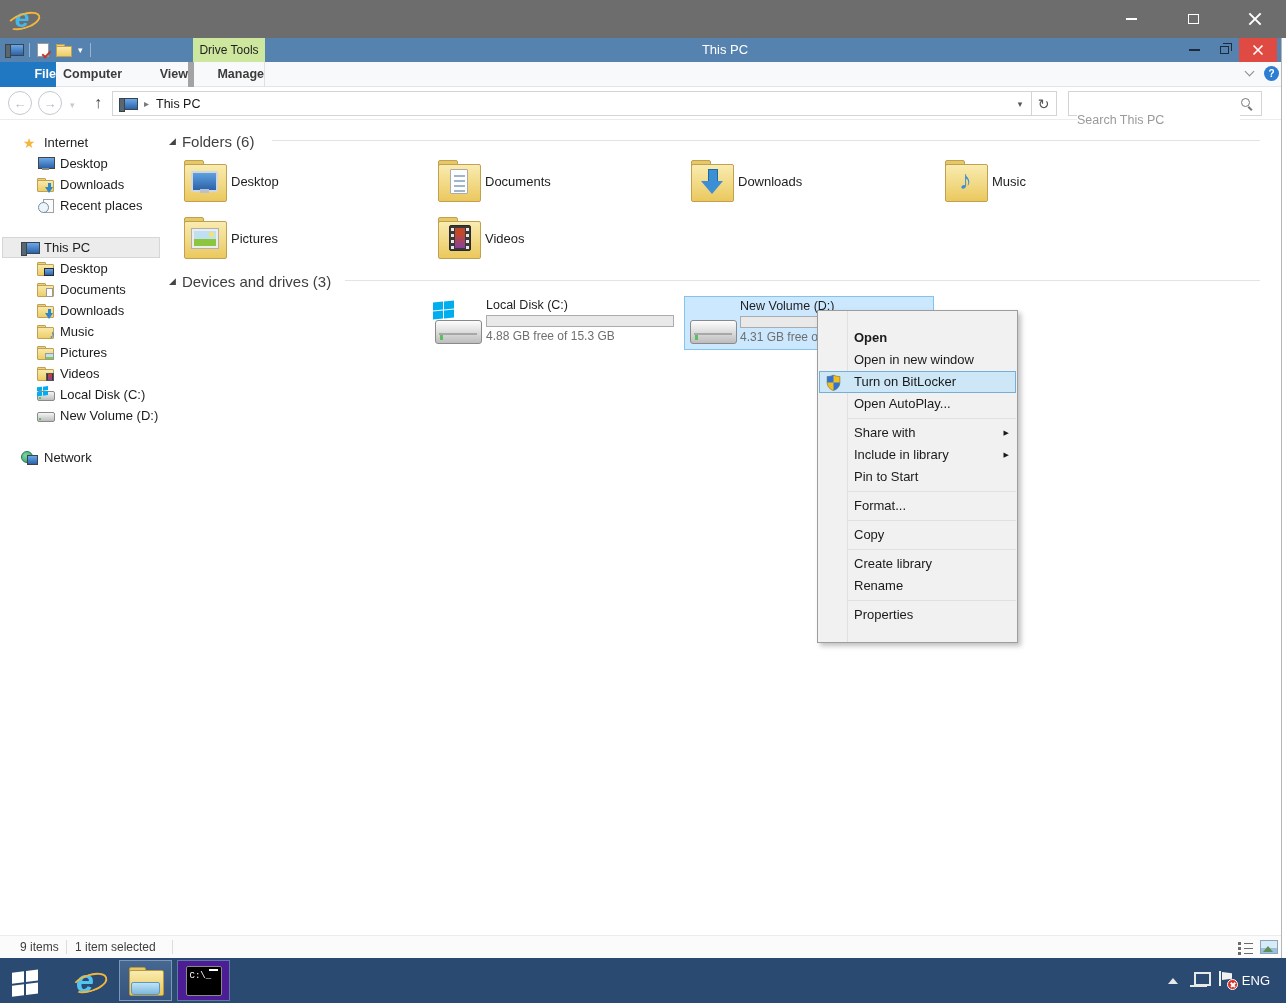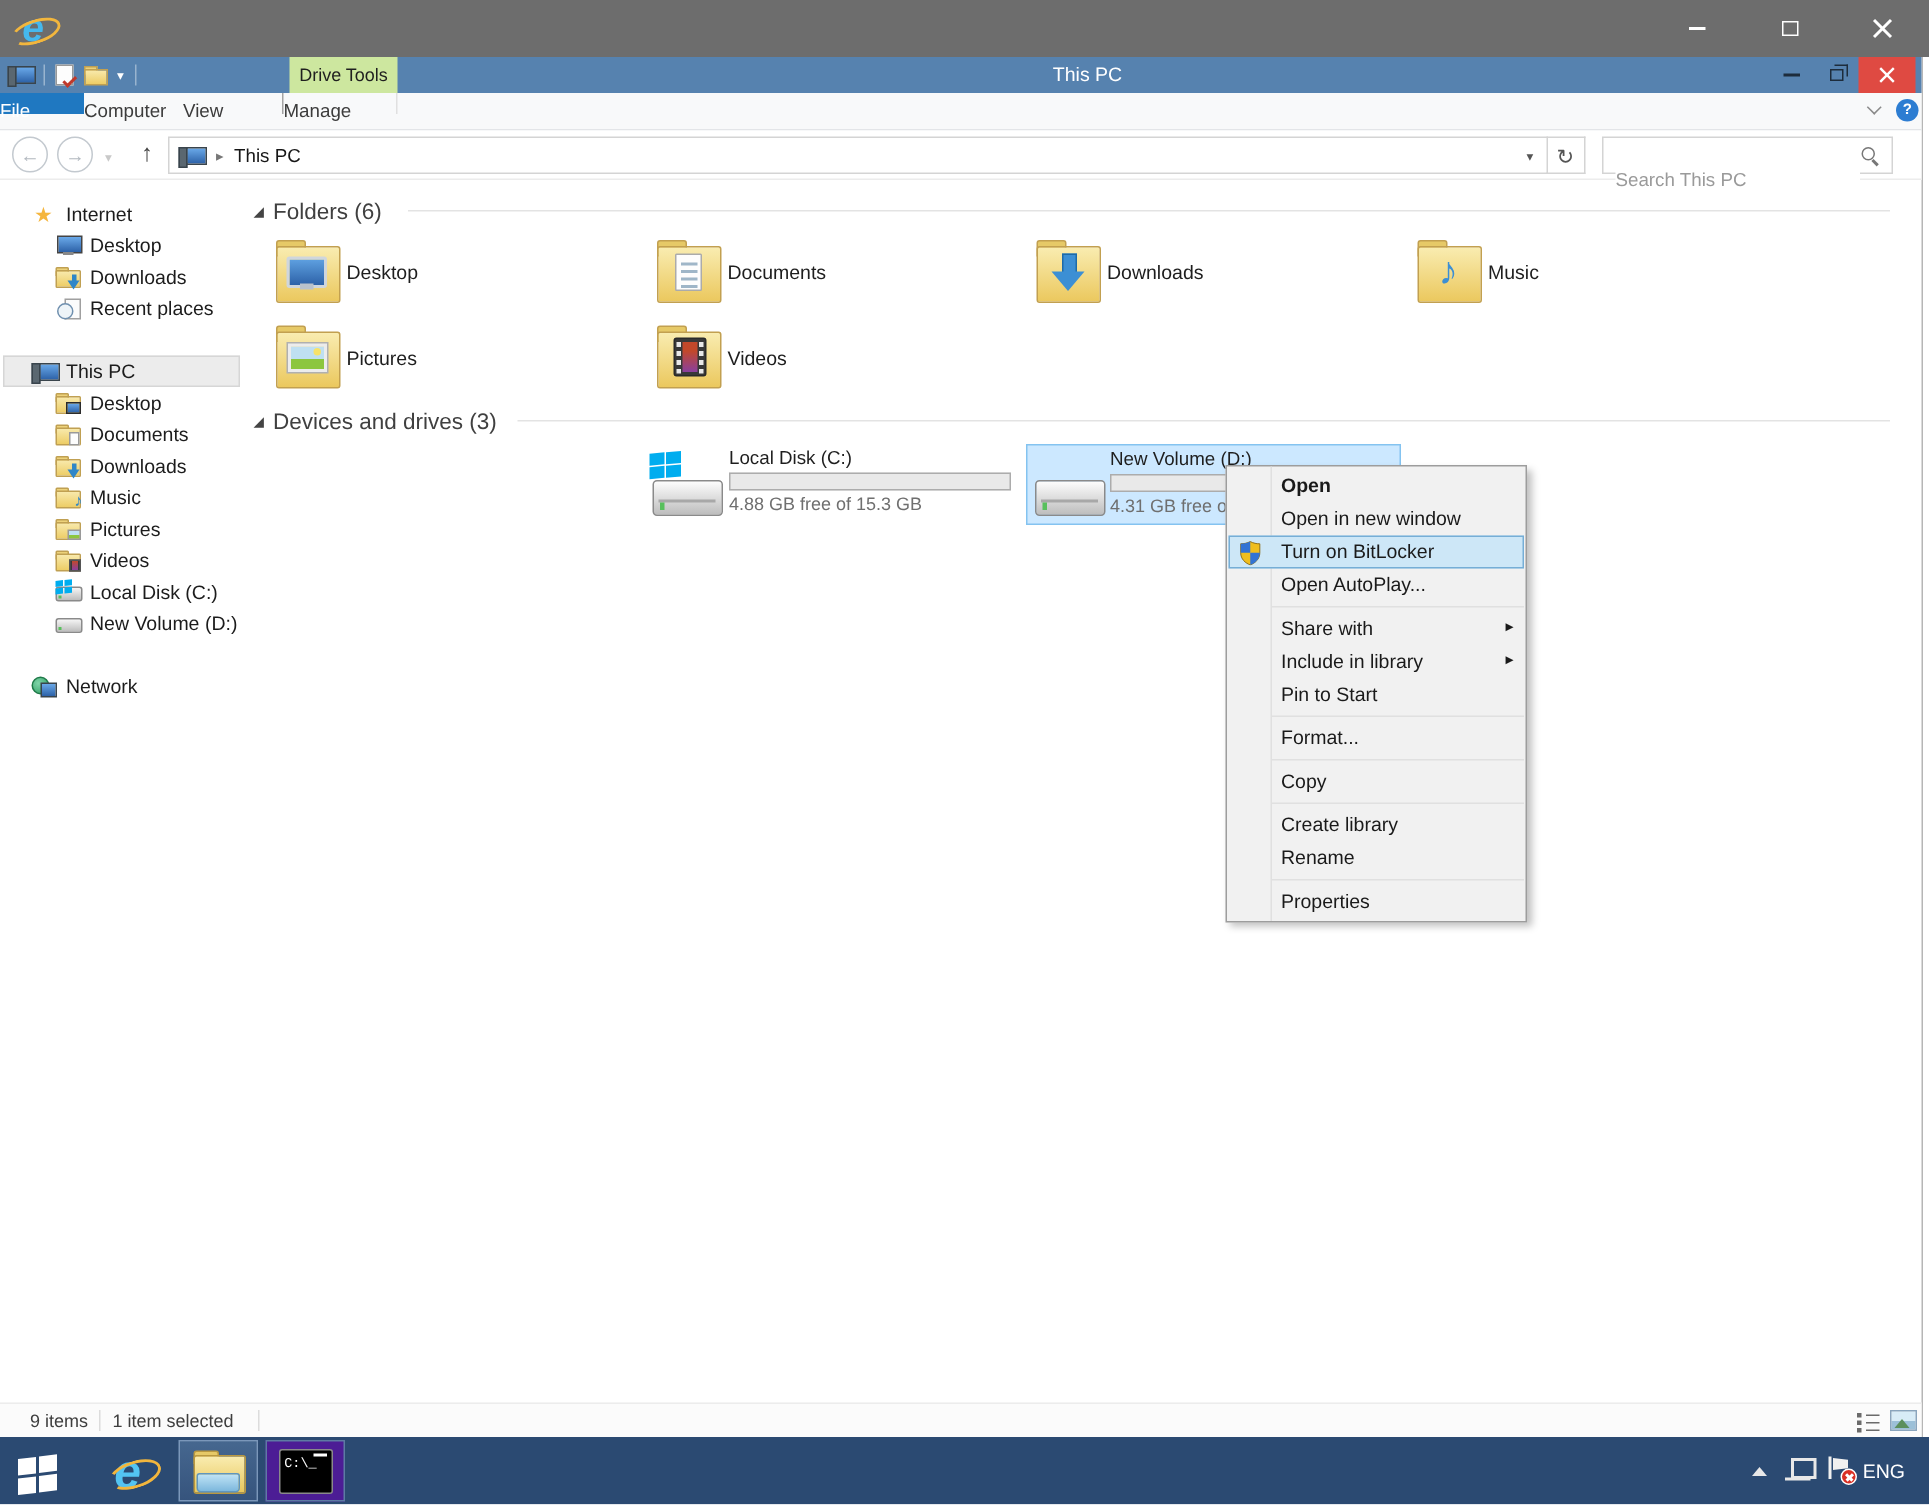--- a/index.html
+++ b/index.html
@@ -37,25 +37,25 @@
   .exp-title { position:absolute; left:560px; width:330px; top:0; height:24px; line-height:24px; text-align:center; color:#fff; font-size:13px; }
   .exp-controls { position:absolute; right:4px; top:0; height:24px; display:flex; }
   .expbtn { width:30px; height:24px; display:flex; align-items:center; justify-content:center; color:#1d2c3c; }
   .grestore { width:9px; height:8px; border:1.5px solid currentColor; position:relative; }
   .grestore::before { content:""; position:absolute; left:2px; top:-4px; width:8px; height:7px; border:1.5px solid currentColor; border-bottom:none; border-left:none; }
   .expbtn.close { width:38px; background:#df4a42; color:#fff; }
   .expbtn.close .gclose { transform:scale(.8); }
 
   
   .tabrow { position:absolute; left:0; top:24px; right:0; height:25px; background:#f8f9fa; border-bottom:1px solid #e3e5e8; }
-  .tab { position:absolute; top:0; height:14px; line-height:25px; text-align:left; font-size:12.5px; color:#3c3c3c; }
+  .tab { position:absolute; top:0; height:25px; line-height:25px; text-align:right; font-size:12.5px; color:#3c3c3c;font-weight:bold; }
   .tab.file { left:0; width:56px; background:#1f78c1; color:#fff; }
   .tab.computer { left:56px; width:66px; }
   .tab.view { left:122px; width:66px; }
-  .tab.manage { left:188px; width:77px; border-left:1px solid #a3a3a3; border-right:1px solid #e0e0e0; }
+  .tab.manage { left:188px; width:77px; border-left:6px solid #a3a3a3; border-right:1px solid #e0e0e0; }
   .chevdown { position:absolute; width:7px; height:7px; border-right:1.5px solid #8a8a8a; border-bottom:1.5px solid #8a8a8a; transform:rotate(45deg); }
   .ribchev { left:1246px; top:6px; }
   .helpico { position:absolute; left:1264px; top:4px; width:15px; height:15px; border-radius:50%; background:#2d7dd2; color:#fff; font-size:10px; font-weight:bold; display:flex; align-items:center; justify-content:center; }
 
   
   .addrrow { position:absolute; left:0; top:49px; right:0; height:33px; background:#fff; border-bottom:1px solid #ececec; }
   .navc { position:absolute; top:4px; width:24px; height:24px; border:1px solid #c3c9cf; border-radius:50%; color:#b2b8bf; display:flex; align-items:center; justify-content:center; font-size:13px; }
   .navdrop { position:absolute; left:70px; top:13px; color:#c9c9c9; font-size:9px; }
   .upbtn { position:absolute; left:88px; top:5px; width:20px; height:22px; color:#444; font-size:16px; text-align:center; line-height:22px; }
   .addrbox { position:absolute; left:112px; top:4px; width:920px; height:25px; border:1px solid #d4d4d4; background:#fff; display:flex; align-items:center; padding-left:6px; }
@@ -143,21 +143,21 @@
 
   .dtile { position:absolute; height:54px; }
   .dtile.selected { background:#cce8ff; border:1px solid #84c3f0; }
   .dname { position:absolute; font-size:12.5px; color:#1e1e1e; top:2px; }
   .dbar { position:absolute; top:19px; width:188px; height:12px; border:1px solid #acacac; background:#e9e9e9; }
   .dfill { height:100%; background:#26a0da; }
   .dfree { position:absolute; top:33px; font-size:12px; color:#6f6f6f; white-space:nowrap; }
   .flabel { position:absolute; left:50px; top:0; height:54px; display:flex; align-items:center; font-size:13px; color:#1e1e1e; }
 
   
-  .cmenu { position:absolute; left:817px; top:272px; width:201px; background:#f1f1f1; border:1px solid #9d9d9d; box-shadow:3px 3px 5px rgba(0,0,0,.25); z-index:50; padding:2px 0; }
+  .cmenu { position:absolute; left:817px; top:272px; width:201px; background:#f1f1f1; border:1px solid #9d9d9d; box-shadow:3px 3px 5px rgba(0,0,0,.25); z-index:50; padding:16px 0; }
   .cgutter { position:absolute; left:29px; top:0; bottom:0; width:1px; background:#e0e0e0; }
   .mi { position:relative; height:22px; line-height:22px; padding-left:36px; padding-right:6px; font-size:13px; color:#1a1a1a; display:flex; align-items:center; }
   .mi .mlabel { flex:1; line-height:22px; }
   .mi.bold .mlabel { font-weight:bold; }
   .mi.hl { background:#cde7f7; border:1px solid #76aed6; margin:0 1px; padding-left:34px; height:22px; }
   .marr { font-size:7px; color:#1a1a1a; margin-right:2px; }
   .msep { height:1px; background:#e0e0e0; margin:3px 1px 3px 30px; }
   .mshield { position:absolute; left:5px; top:2px; width:17px; height:17px; }
 
   

